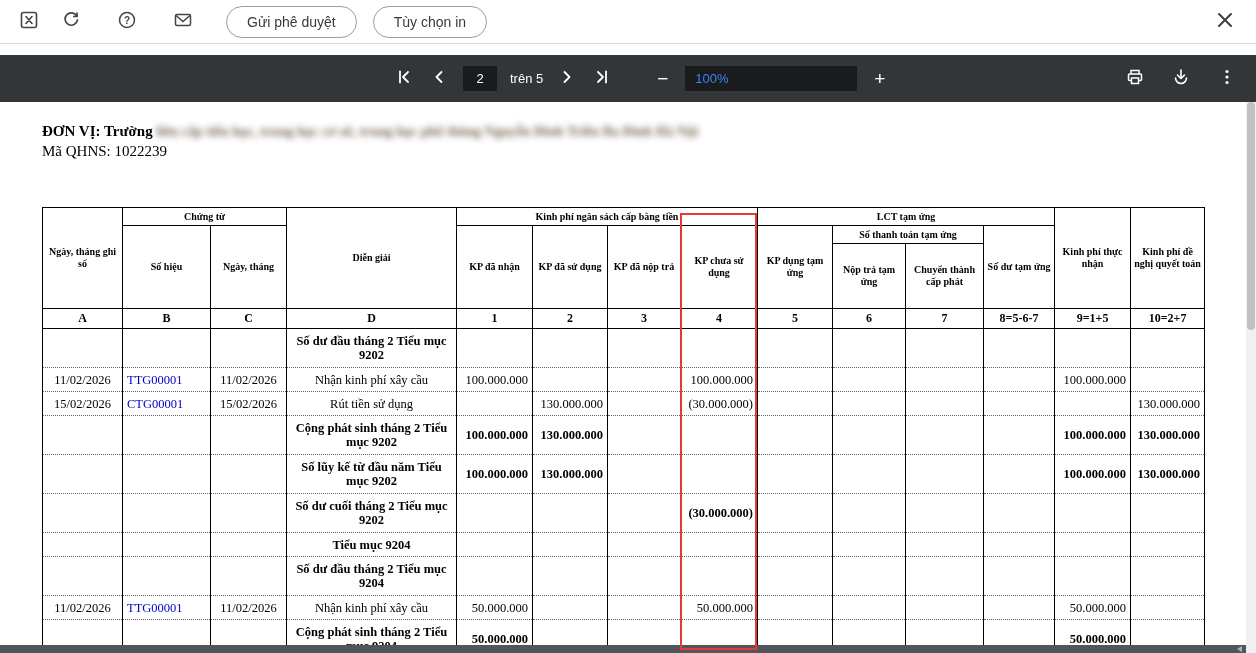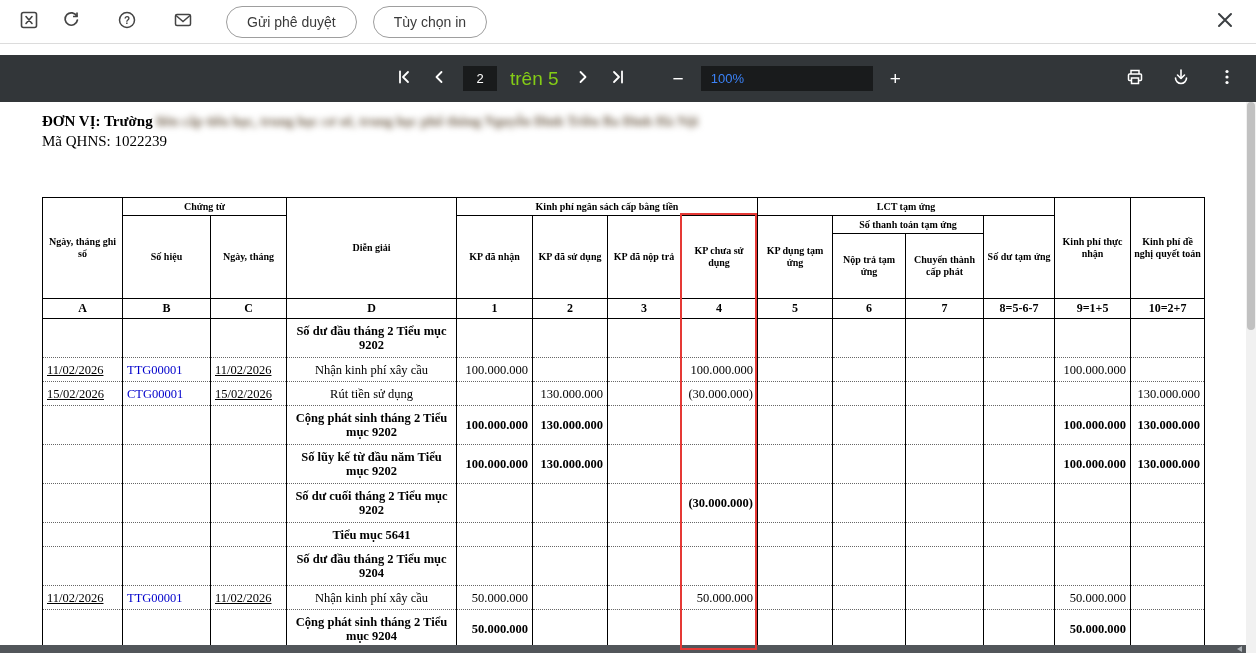--- a/index.html
+++ b/index.html
@@ -11,44 +11,44 @@
   .pill-btn{margin-left:16px;padding:7px 20px;border:1px solid #9e9e9e;border-radius:17px;background:#fff;font-size:14px;color:#3a3a3a;font-family:"Liberation Sans",sans-serif;cursor:pointer;white-space:nowrap;}
   .close-btn{margin-left:auto;width:34px;height:34px;display:flex;align-items:center;justify-content:center;background:none;border:none;cursor:pointer;}
 
   
   .pdf-toolbar{position:absolute;top:55px;left:0;width:1256px;height:47px;background:#323639;color:#fff;}
   .pdf-left{position:absolute;left:24px;top:0;height:47px;display:flex;align-items:center;gap:18px;}
   .pdf-title{font-size:14px;color:#f1f3f4;white-space:nowrap;}
   .pdf-center{position:absolute;left:393px;top:0;height:47px;display:flex;align-items:center;gap:13px;}
   .nav-btn{background:none;border:none;padding:0;width:22px;height:22px;display:flex;align-items:center;justify-content:center;cursor:pointer;}
   .page-input{width:30px;height:23px;background:#191b1c;border:none;color:#fff;text-align:center;font-size:13px;font-family:"Liberation Sans",sans-serif;}
-  .page-total{font-size:19px;color:#84cc16;white-space:nowrap;}
+  .page-total{font-size:13px;color:#ffffff;white-space:nowrap;}
   .zoom-gap{width:14px;}
   .zoom-txt-btn{background:none;border:none;color:#fff;font-size:19px;line-height:19px;cursor:pointer;padding:0 4px;font-family:"Liberation Sans",sans-serif;}
   .zoom-box{width:172px;height:25px;background:#191b1c;color:#3b82f6;font-size:13px;line-height:25px;padding-left:10px;box-sizing:border-box;cursor:pointer;}
   .pdf-right{position:absolute;right:18px;top:0;height:47px;display:flex;align-items:center;gap:24px;}
 
   
   .viewer{position:absolute;top:102px;left:0;width:1256px;height:551px;background:#52565a;}
   .page{position:absolute;top:0;left:0;width:1256px;height:543px;background:#fff;overflow:hidden;}
 
-  .doc-header{padding:10px 0 0 42px;font-family:"Liberation Serif",serif;color:#000;}
+  .doc-header{padding:20px 0 0 42px;font-family:"Liberation Serif",serif;color:#000;}
   .unit-line{font-size:15px;line-height:18px;}
   .unit-line b{font-weight:bold;}
   .redacted{filter:blur(3px);color:#7a6a57;font-weight:bold;font-size:14px;}
   .code-line{font-size:15px;line-height:18px;margin-top:1px;}
 
   
   table.report{margin:47px 0 0 42px;border-collapse:collapse;table-layout:fixed;width:1162px;font-family:"Liberation Serif",serif;color:#000;}
   table.report th{border:1px solid #000;font-weight:bold;font-size:10px;text-align:center;padding:1px 2px;line-height:1.2;overflow:hidden;}
   tr.hr1{height:18px;} tr.hr2{height:18px;} tr.hr3{height:65px;} tr.letters{height:20px;}
   tr.letters th{font-size:12px;}
   table.report td{border-left:1px solid #000;border-right:1px solid #000;border-bottom:1px dotted #666;font-size:12.5px;padding:1px 4px;line-height:1.12;overflow:hidden;vertical-align:middle;}
   tr.one-line td{height:21px;} tr.two-line td{height:36px;}
-  .c-center{text-decoration:underline;}
+  .c-center{text-align:center;}
   .c-doc{text-align:left;}
   .c-desc{text-align:center;}
   .c-num{text-align:right;font-size:11.5px;}
   .bold{font-weight:bold;}
   .c-center-text{text-align:center;}
   .link{color:#0000cc;cursor:pointer;}
 
   
   .red-overlay{position:absolute;left:680px;top:111px;width:77px;height:437px;border:2px solid #e53935;box-sizing:border-box;pointer-events:none;z-index:6;}
 
@@ -343,21 +343,21 @@
               <td class="c-num bold"></td>
               <td class="c-num bold"></td>
               <td class="c-num bold"></td>
               <td class="c-num bold"></td>
               <td class="c-num bold"></td>
             </tr>
             <tr class="one-line">
               <td class="c-center"></td>
               <td class="c-doc"></td>
               <td class="c-center"></td>
-              <td class="c-desc bold c-center-text">Tiểu mục 5641</td>
+              <td class="c-desc bold c-center-text">Tiểu mục 9204</td>
               <td class="c-num bold"></td>
               <td class="c-num bold"></td>
               <td class="c-num bold"></td>
               <td class="c-num bold"></td>
               <td class="c-num bold"></td>
               <td class="c-num bold"></td>
               <td class="c-num bold"></td>
               <td class="c-num bold"></td>
               <td class="c-num bold"></td>
               <td class="c-num bold"></td>

